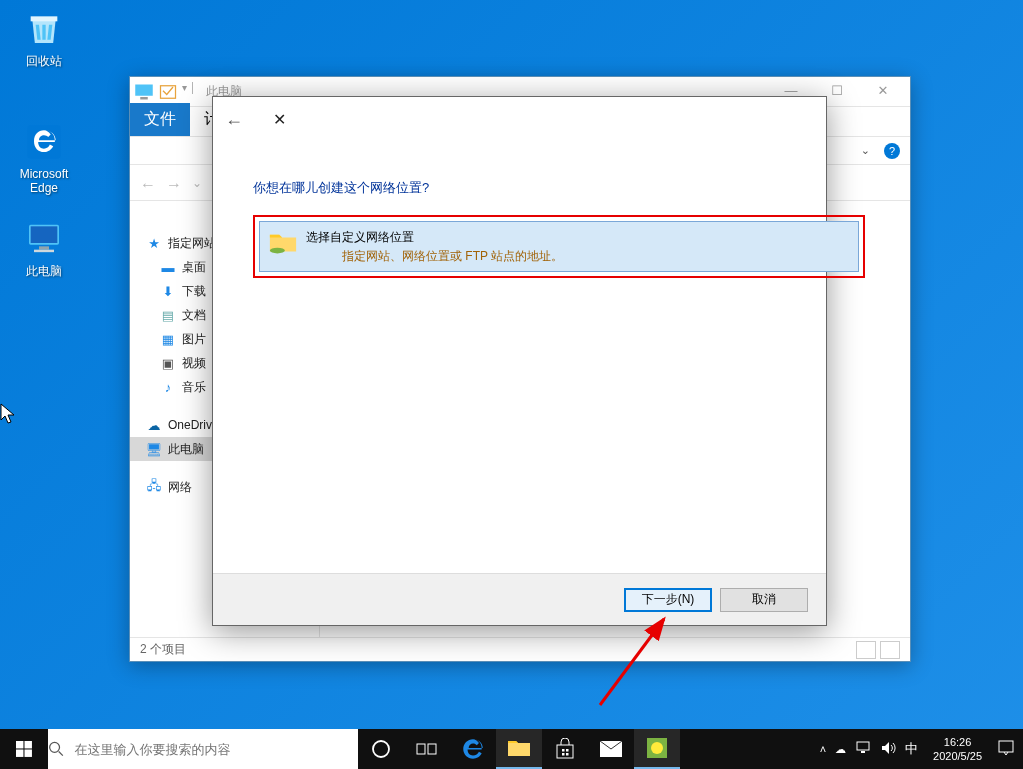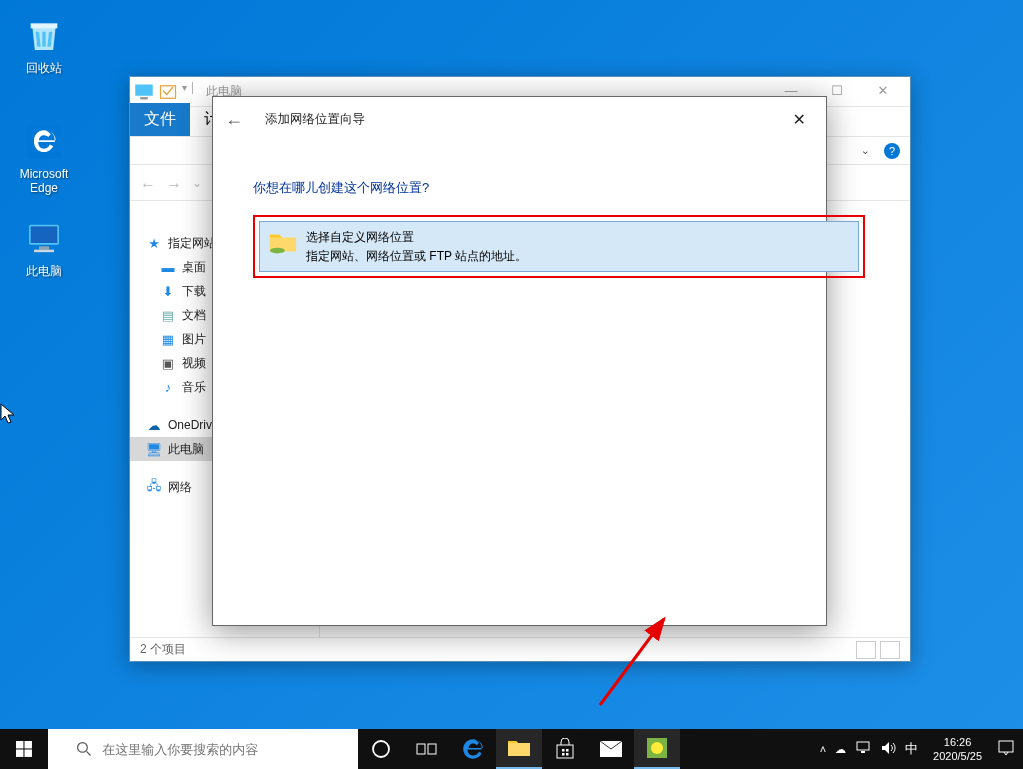--- a/index.html
+++ b/index.html
@@ -39,51 +39,51 @@
 .wizard-top { height: 44px; display: flex; align-items: center; padding: 0 12px; }
 .wizard-top .wback { font-size: 18px; color: #555; margin-right: 22px; }
 .wizard-top .wtitle { font-size: 12.5px; color: #222; flex: 1; }
 .wizard-top .wclose { font-size: 16px; color: #222; padding: 4px 8px; }
 .wizard-body { padding: 38px 64px 0 40px; }
 .wizard-q { color: #003399; font-size: 13px; margin-bottom: 18px; }
 .wizard-option { border: 2px solid #e60000; padding: 4px 4px; width: 612px; }
 .wizard-option-inner { border: 1px solid #7aa7d8; background: #d5e8f8; padding: 7px 8px 6px 8px; display: flex; align-items: flex-start; gap: 8px; }
 .wizard-option-inner .wo-icon { width: 30px; height: 28px; }
 .wizard-option-inner .wo-text .t1 { font-size: 12px; color: #000; }
-.wizard-option-inner .wo-text .t2 { font-size: 12px; color: #000000; margin-top: 2px; }
+.wizard-option-inner .wo-text .t2 { font-size: 12px; color: #a16207; margin-top: 2px; margin-left: 36px; }
 .wizard-footer { position: absolute; bottom: 0; left: 0; right: 0; height: 52px; background: #f0f0f0; border-top: 1px solid #ddd; display: flex; align-items: center; justify-content: flex-end; padding-right: 18px; gap: 8px; }
 .wizard-footer button { width: 88px; height: 24px; font-size: 12px; background: #e1e1e1; border: 1px solid #adadad; cursor: pointer; }
 .wizard-footer button.primary { border: 2px solid #0078d7; background: #e5f1fb; }
 
 
 .anno-arrow { position: absolute; left: 590px; top: 605px; pointer-events: none; }
 
 
 .taskbar { position: absolute; bottom: 0; left: 0; right: 0; height: 40px; background: #101010; display: flex; align-items: center; color: #fff; }
 .taskbar .start { width: 48px; height: 40px; display: flex; align-items: center; justify-content: center; }
-.taskbar .search { flex: 0 0 310px; height: 40px; background: #fff; display: flex; align-items: center; padding: 0 28px; gap: 10px; }
+.taskbar .search { flex: 0 0 310px; height: 40px; background: #fff; display: flex; align-items: center; padding: 0 0; gap: 10px; }
 .taskbar .search input { border: none; outline: none; font-size: 13px; color: #666; width: 100%; background: transparent; }
 .taskbar .tb-icons { display: flex; height: 40px; align-items: center; }
 .taskbar .tbi { width: 46px; height: 40px; display: flex; align-items: center; justify-content: center; }
 .taskbar .tbi.active { background: #272727; border-bottom: 2px solid #76b9ed; }
 .taskbar .spacer { flex: 1; }
 .taskbar .tray { display: flex; align-items: center; height: 40px; gap: 9px; padding: 0 8px; font-size: 11px; }
 .taskbar .clock { text-align: center; line-height: 1.3; padding: 0 6px; }
 
 
 .cursor-arrow { position: absolute; left: 0px; top: 403px; }
 
 
 .rib-arr { color: #555; font-size: 11px; }
 .rib-help { width: 16px; height: 16px; border-radius: 50%; background: #0078d7; color: #fff; font-size: 11px; text-align: center; line-height: 16px; }
 </style>
 </head>
 <body>
 
-<div class="desktop-icon" style="left:6px; top:13px;">
+<div class="desktop-icon" style="left:6px; top:6px;">
   <div class="di-img">
     <svg viewBox="0 0 48 48">
         <path fill="#b3e5fc" d="M10 14h28l-3 28H13z"></path>
         <path fill="#e1f5fe" d="M8 10h32v6H8z"></path>
         <path fill="#4fc3f7" d="M14 20l2 18h4l-2-18zm8 0v18h4V20zm8 0l-2 18h4l2-18z"></path>
       </svg>
   </div>
   <div>回收站</div>
 </div>
 
@@ -189,41 +189,44 @@
     <div class="st-icons">
       <div class="sti"></div>
       <div class="sti"></div>
     </div>
   </div>
 </div>
 
 <div class="wizard">
   <div class="wizard-top">
     <span class="wback">←</span>
-    <span class="wtitle">添加网络位置向导</span>
     <span class="wclose">✕</span>
   </div>
   <div class="wizard-body">
     <div class="wizard-q">你想在哪儿创建这个网络位置?</div>
     <div class="wizard-option">
       <div class="wizard-option-inner">
         <div class="wo-icon">
           <svg viewBox="0 0 32 28">
               <path fill="#ffd86b" d="M2 6h10l3 3h15v15H2z"></path>
               <path fill="#ffca28" d="M2 6h10l3 3H2z"></path>
               <ellipse cx="10" cy="23" rx="8" ry="3" fill="#7cb342"></ellipse>
             </svg>
         </div>
         <div class="wo-text">
           <div class="t1">选择自定义网络位置</div>
           <div class="t2">指定网站、网络位置或 FTP 站点的地址。</div>
         </div>
       </div>
     </div>
   </div>
+  <div class="wizard-footer">
+    <button class="primary">下一步(N)</button>
+    <button>取消</button>
+  </div>
 </div>
 
 <svg class="anno-arrow" width="110" height="110">
   <defs>
       <marker id="ah" markerWidth="10" markerHeight="10" refX="7" refY="3" orient="auto">
         <path d="M0 0L8 3L0 6z" fill="#e60000"></path>
       </marker>
     </defs>
   <line x1="10" y1="100" x2="74" y2="14" stroke="#e60000" stroke-width="3" marker-end="url(#ah)"></line>
 </svg>

